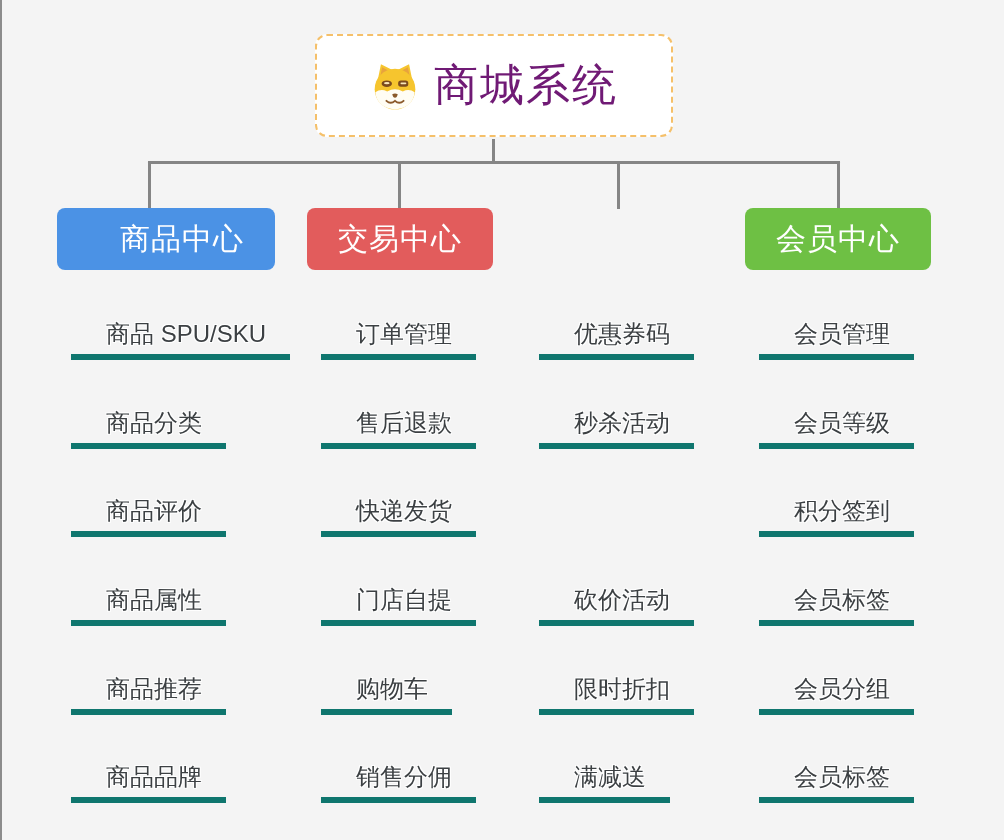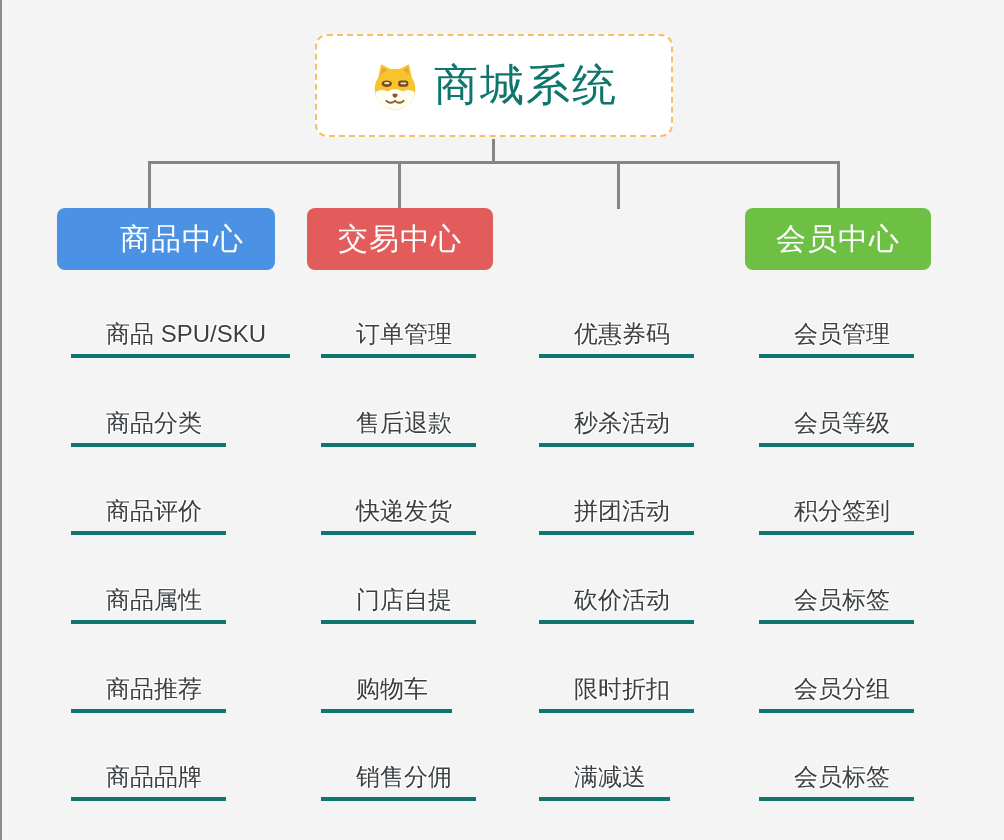--- a/index.html
+++ b/index.html
@@ -34,21 +34,21 @@
     background:#ffffff;
     border:2px dashed #f5c06a;
     border-radius:12px;
     box-sizing:border-box;
     display:flex;align-items:center;justify-content:center;
     cursor:pointer;
   }
   .root-node .dog{width:50px;height:50px;margin-right:14px;flex:0 0 auto;}
   .root-title{
     font-size:44px;
-    color:#0f766e;
+    color:#701a75;
     letter-spacing:2px;
     white-space:nowrap;
   }
 
   
   .branch{
     position:absolute;top:208px;
     width:186px;height:62px;
     border-radius:8px;
     display:flex;align-items:center;justify-content:center;
@@ -67,21 +67,21 @@
 
   
   .item{
     position:absolute;
     display:inline-block;
     font-size:24px;
     line-height:30px;
     color:#3c4043;
     white-space:nowrap;
     padding:0 24px 5px 35px;
-    border-bottom:4px solid #0f766e;
+    border-bottom:6px solid #0f766e;
     text-shadow:1px 1px 0 rgba(255,255,255,.9),-1px -1px 0 rgba(255,255,255,.9),
                 1px -1px 0 rgba(255,255,255,.9),-1px 1px 0 rgba(255,255,255,.9);
     cursor:pointer;
   }
   .item.c0{left:71px;}
   .item.c1{left:321px;}
   .item.c2{left:539px;}
   .item.c3{left:759px;}
   .item.r0{top:319px;}
   .item.r1{top:408px;}
@@ -147,21 +147,20 @@
 
   <div class="item c1 r0">订单管理</div>
   <div class="item c1 r1">售后退款</div>
   <div class="item c1 r2">快递发货</div>
   <div class="item c1 r3">门店自提</div>
   <div class="item c1 r4">购物车</div>
   <div class="item c1 r5">销售分佣</div>
 
   <div class="item c2 r0">优惠券码</div>
   <div class="item c2 r1">秒杀活动</div>
-  <div class="item c2 r2">拼团活动</div>
   <div class="item c2 r3">砍价活动</div>
   <div class="item c2 r4">限时折扣</div>
   <div class="item c2 r5">满减送</div>
 
   <div class="item c3 r0">会员管理</div>
   <div class="item c3 r1">会员等级</div>
   <div class="item c3 r2">积分签到</div>
   <div class="item c3 r3">会员标签</div>
   <div class="item c3 r4">会员分组</div>
   <div class="item c3 r5">会员标签</div>

